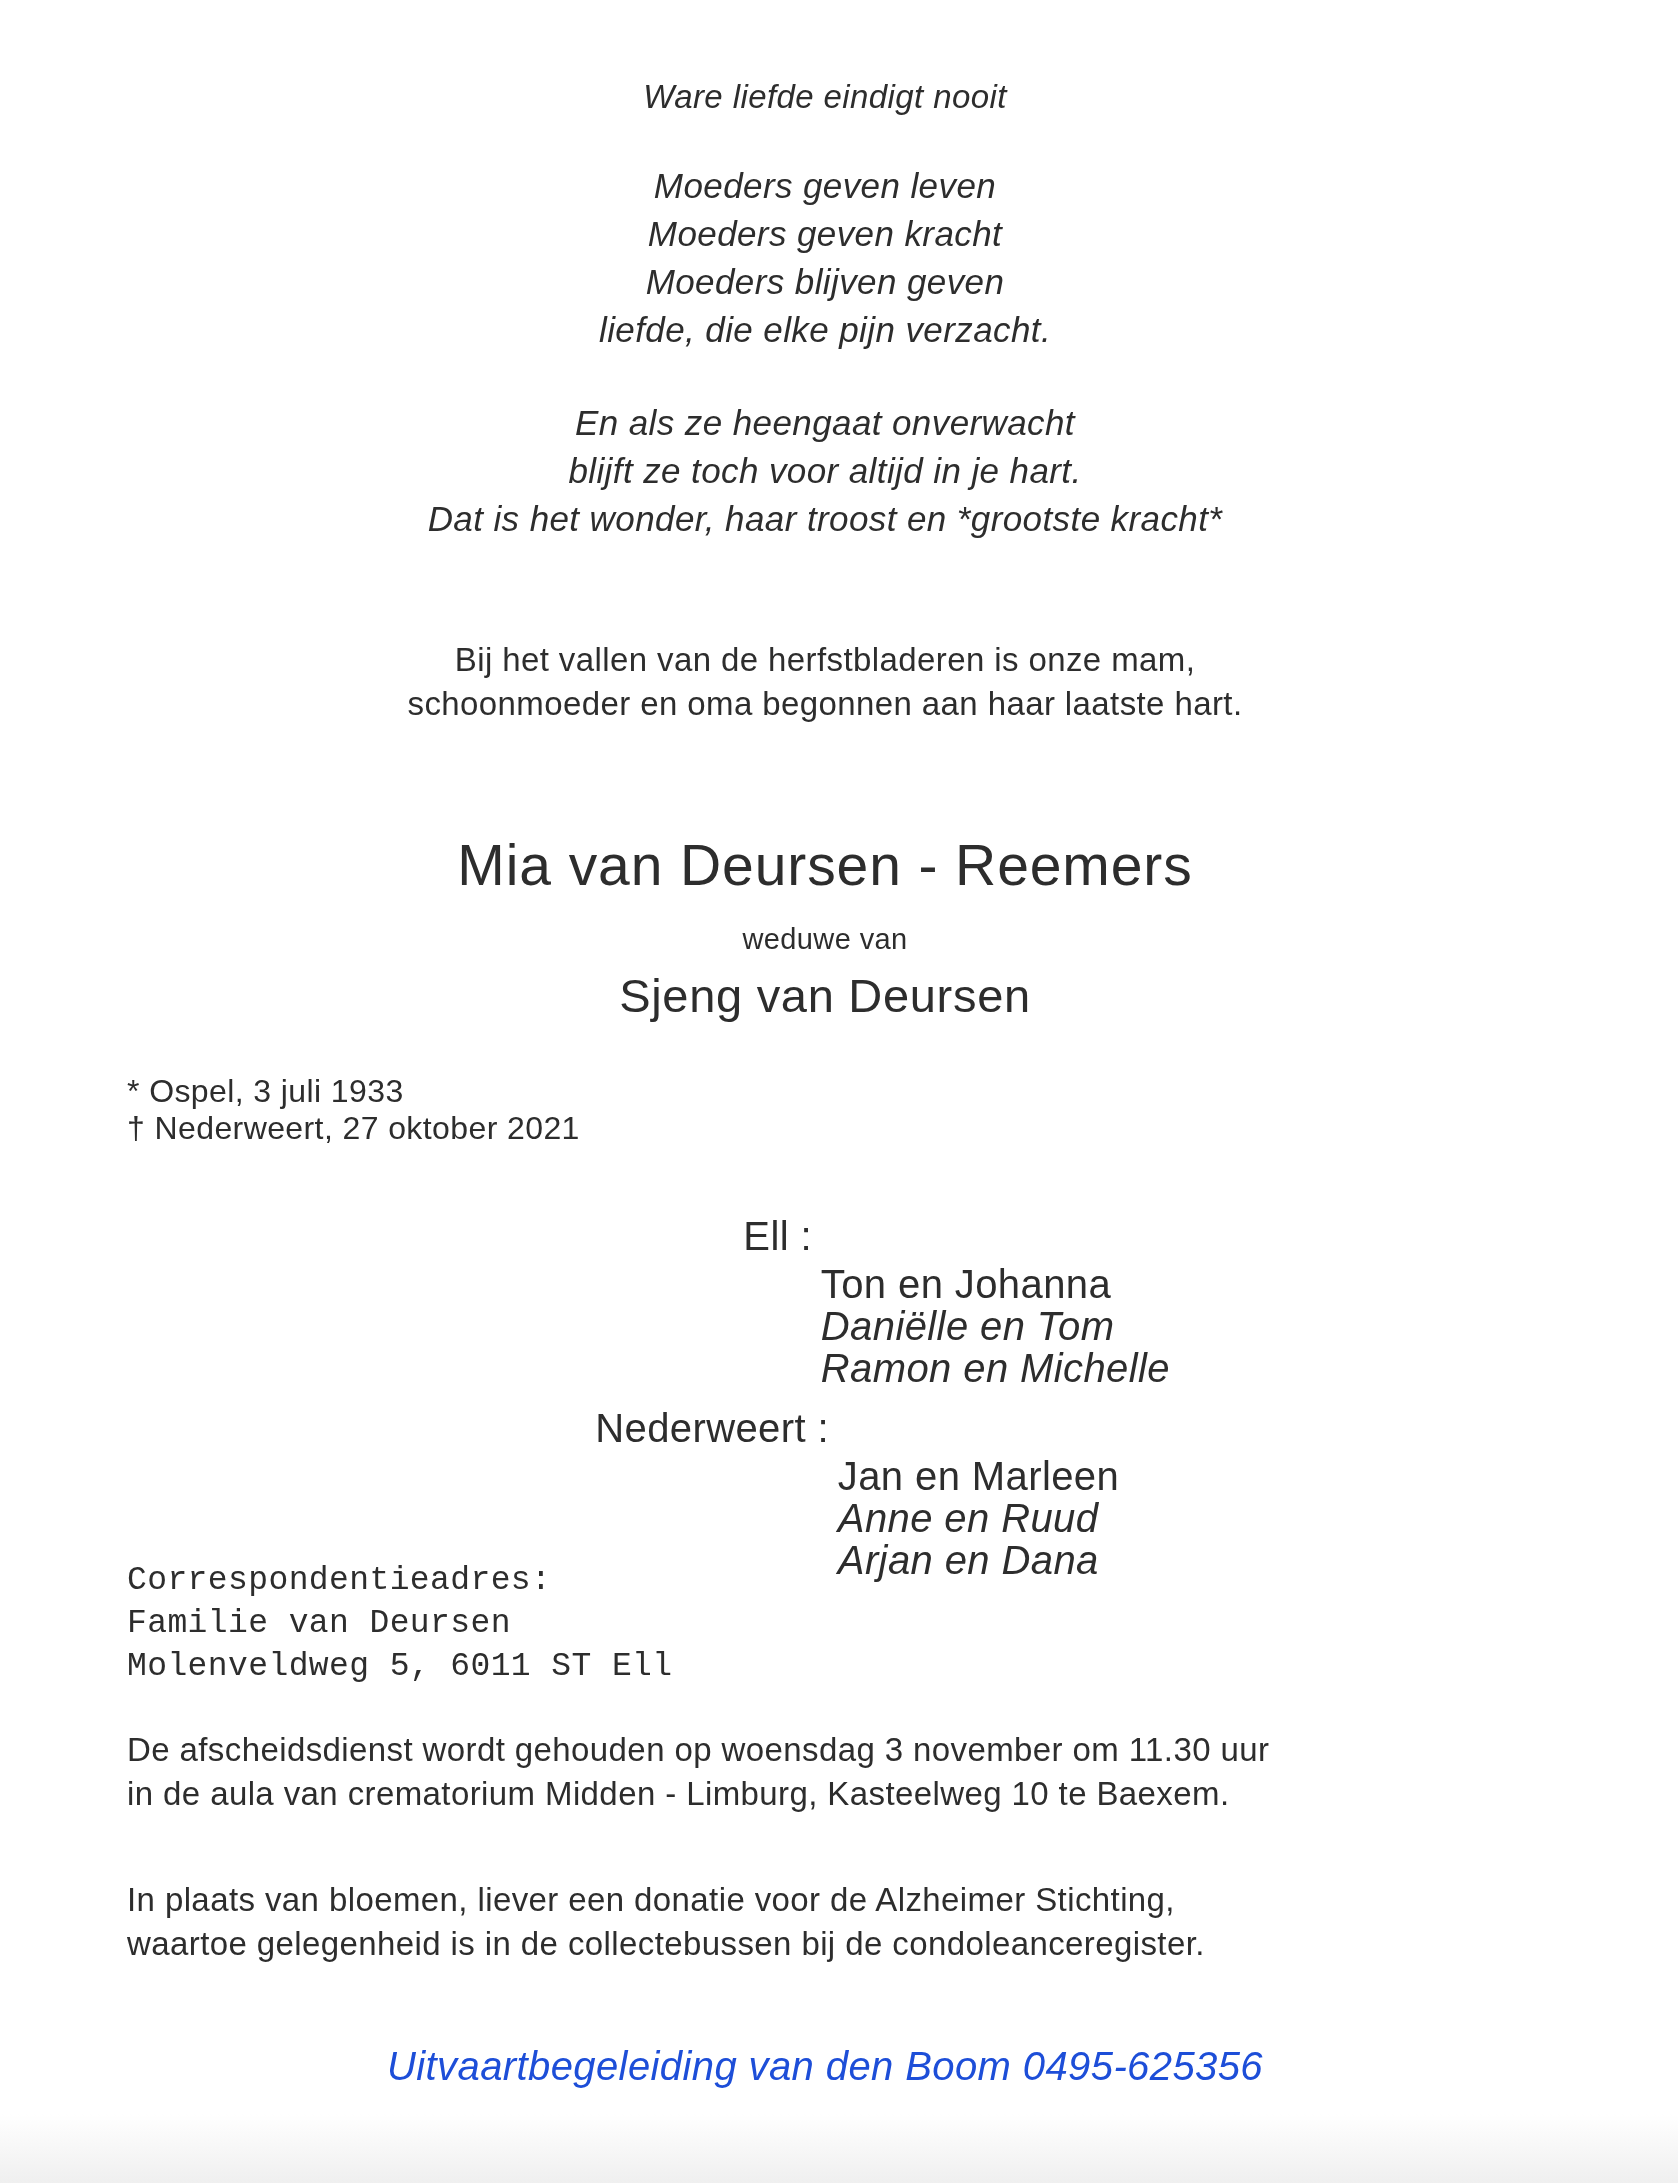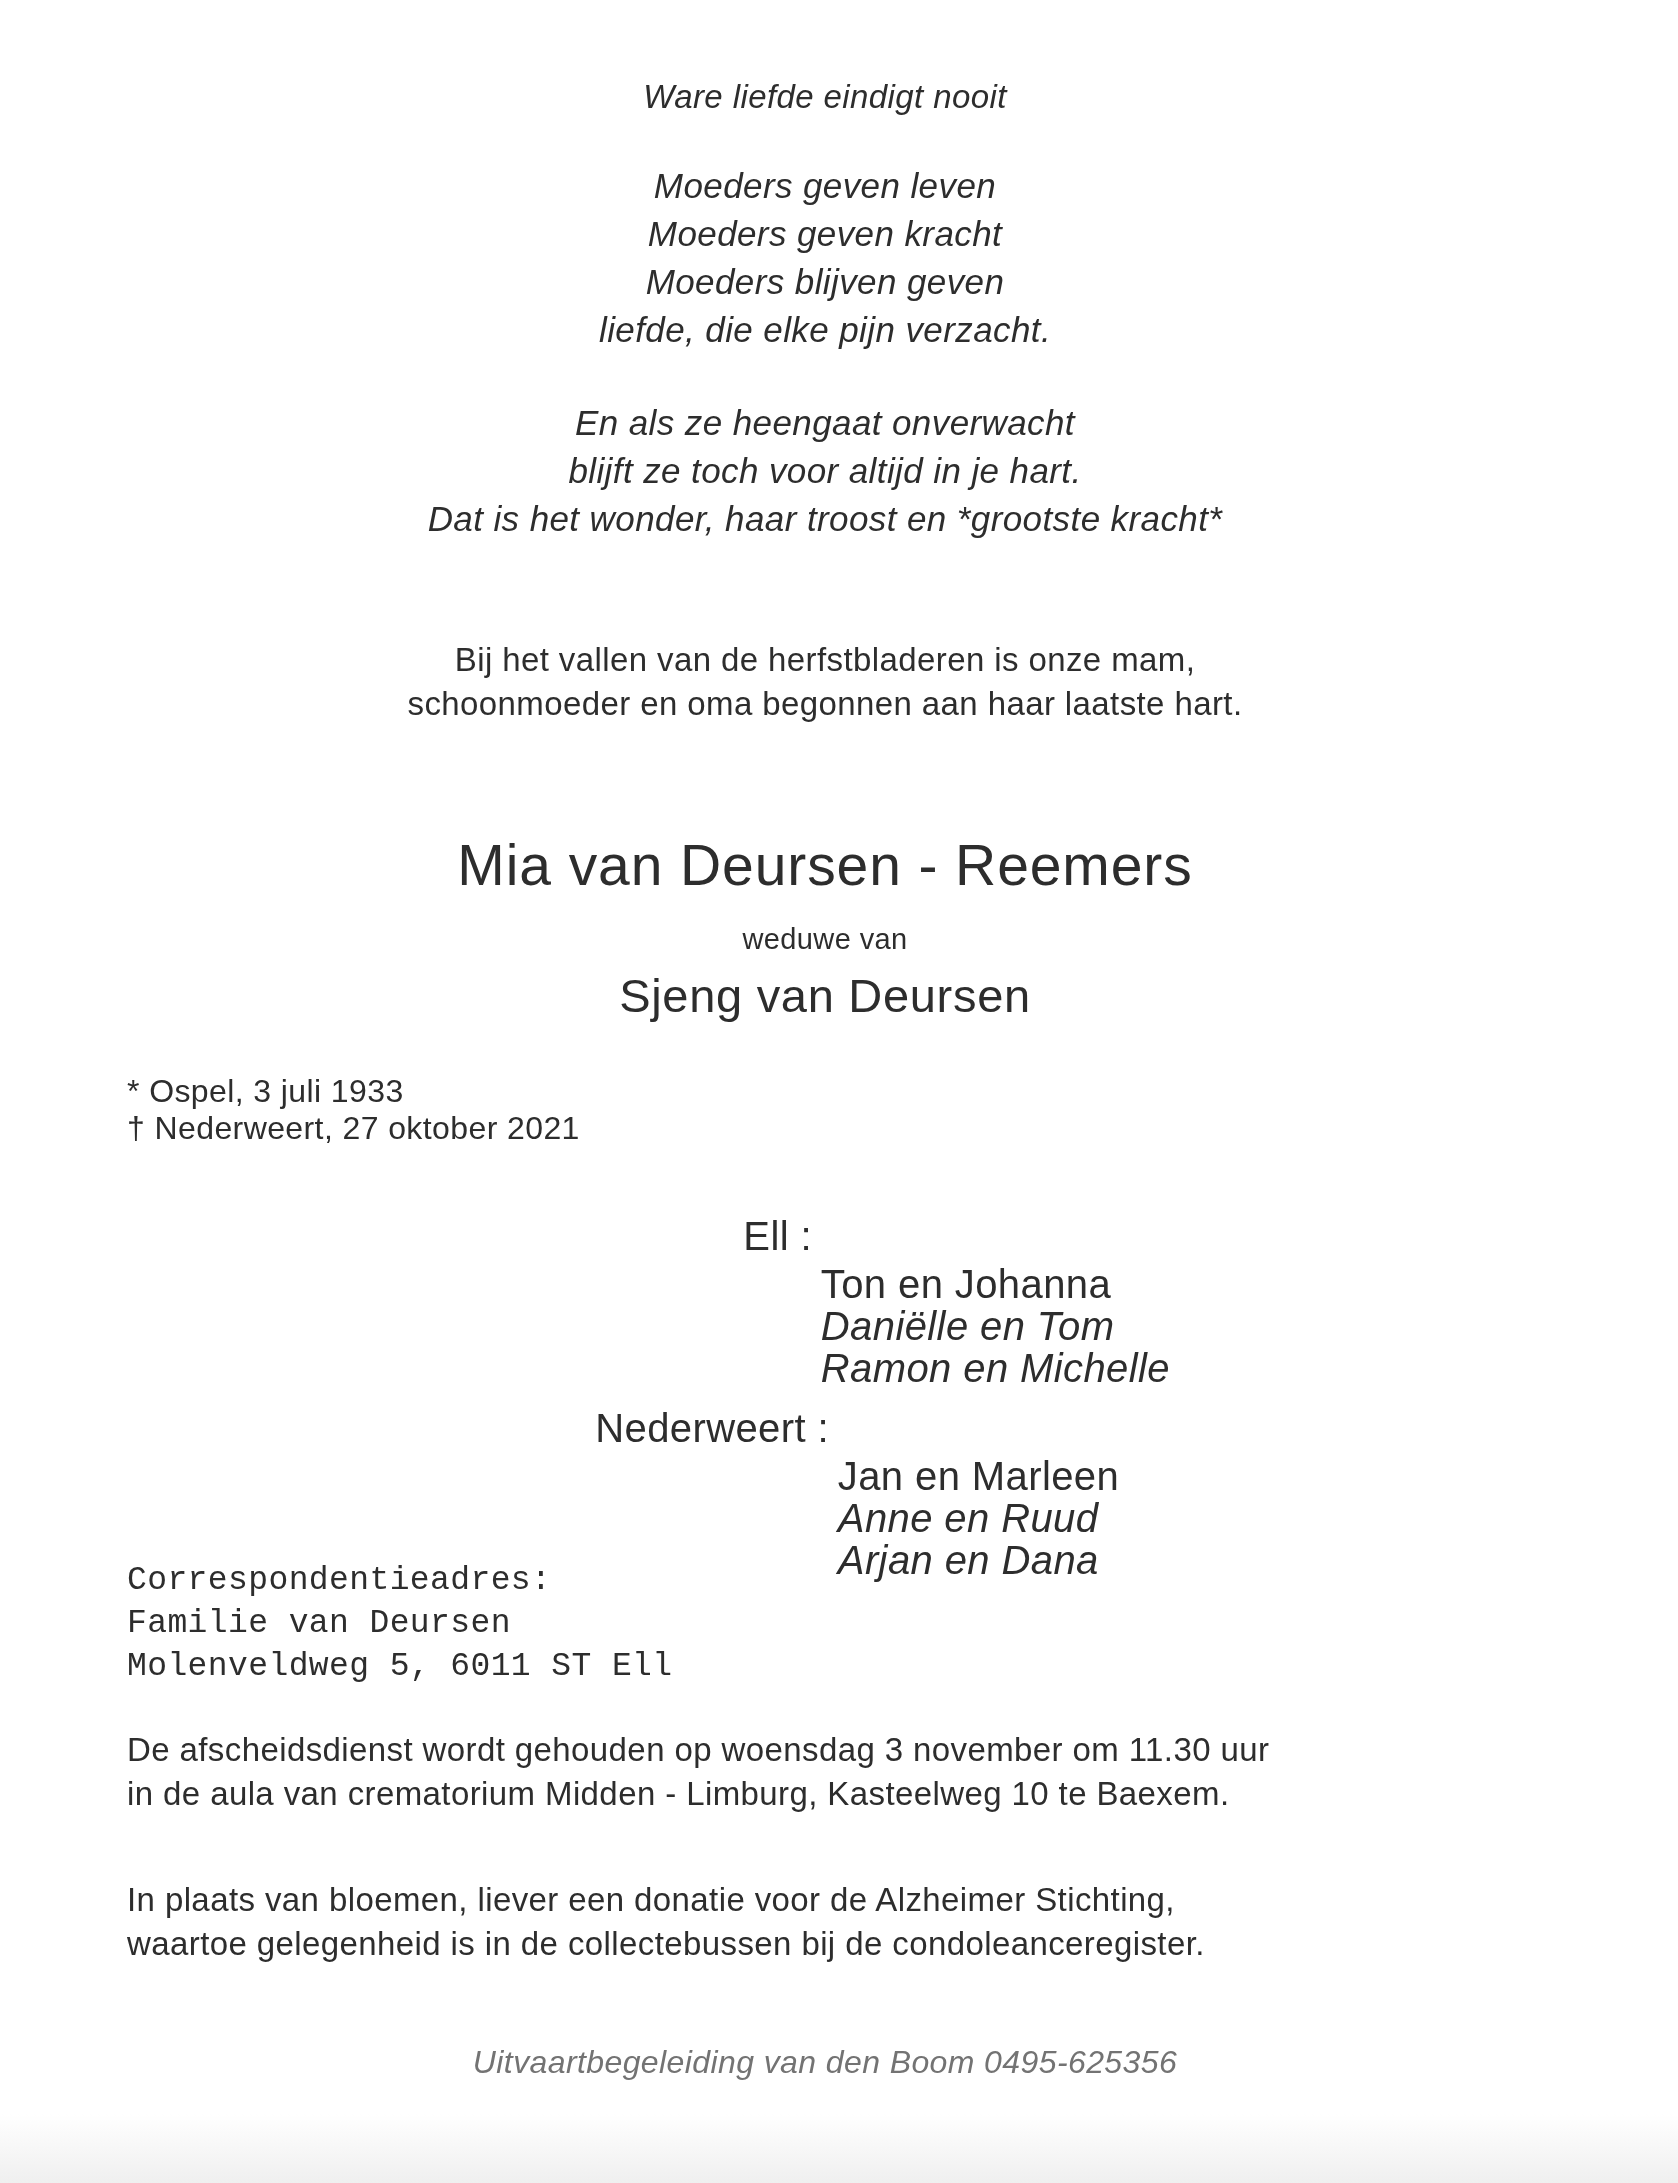--- a/index.html
+++ b/index.html
@@ -97,22 +97,22 @@
     line-height: 44px;
   }
   .donation {
     top: 1878px;
     left: 127px;
     font-size: 33px;
     line-height: 44px;
   }
   .footer {
     top: 2044px;
-    font-size: 32px;
-    color: #737373;
+    font-size: 40px;
+    color: #1d4ed8;
   }
   .bottom-fade {
     position: absolute;
     left: 0;
     right: 0;
     bottom: 0;
     height: 70px;
     background: linear-gradient(#ffffff, #efefef);
     pointer-events: none;
   }

